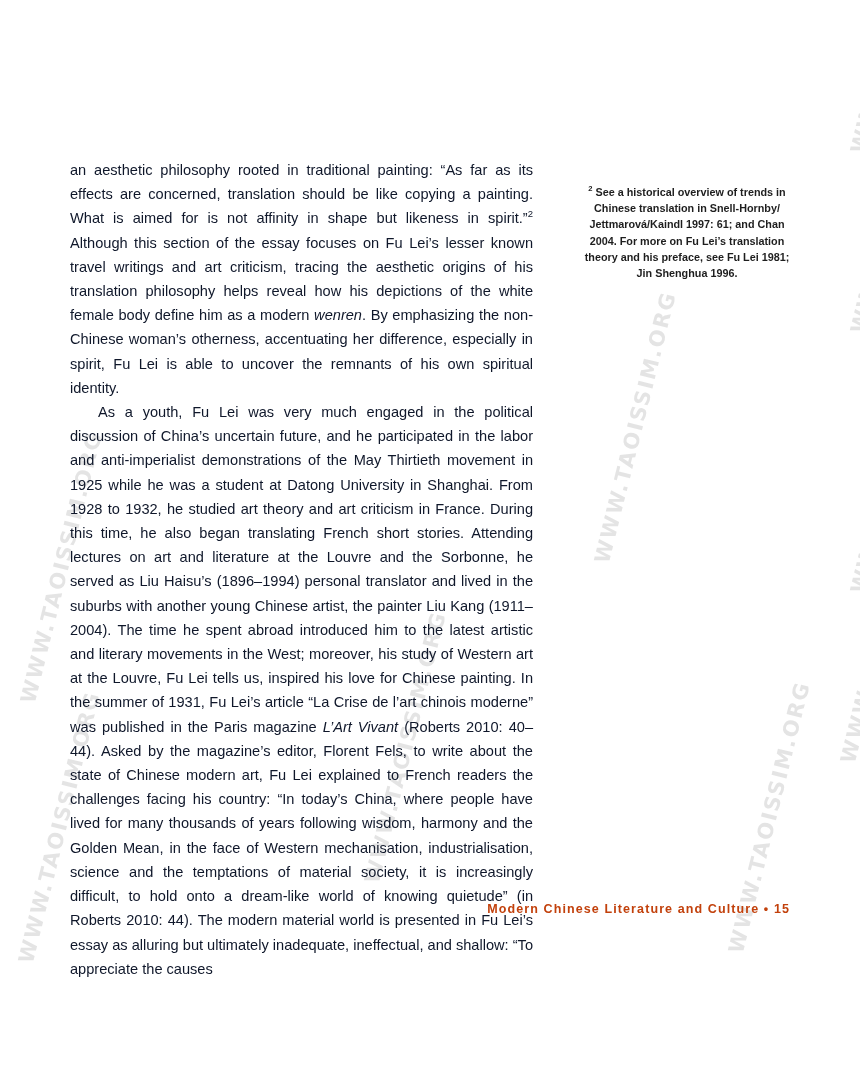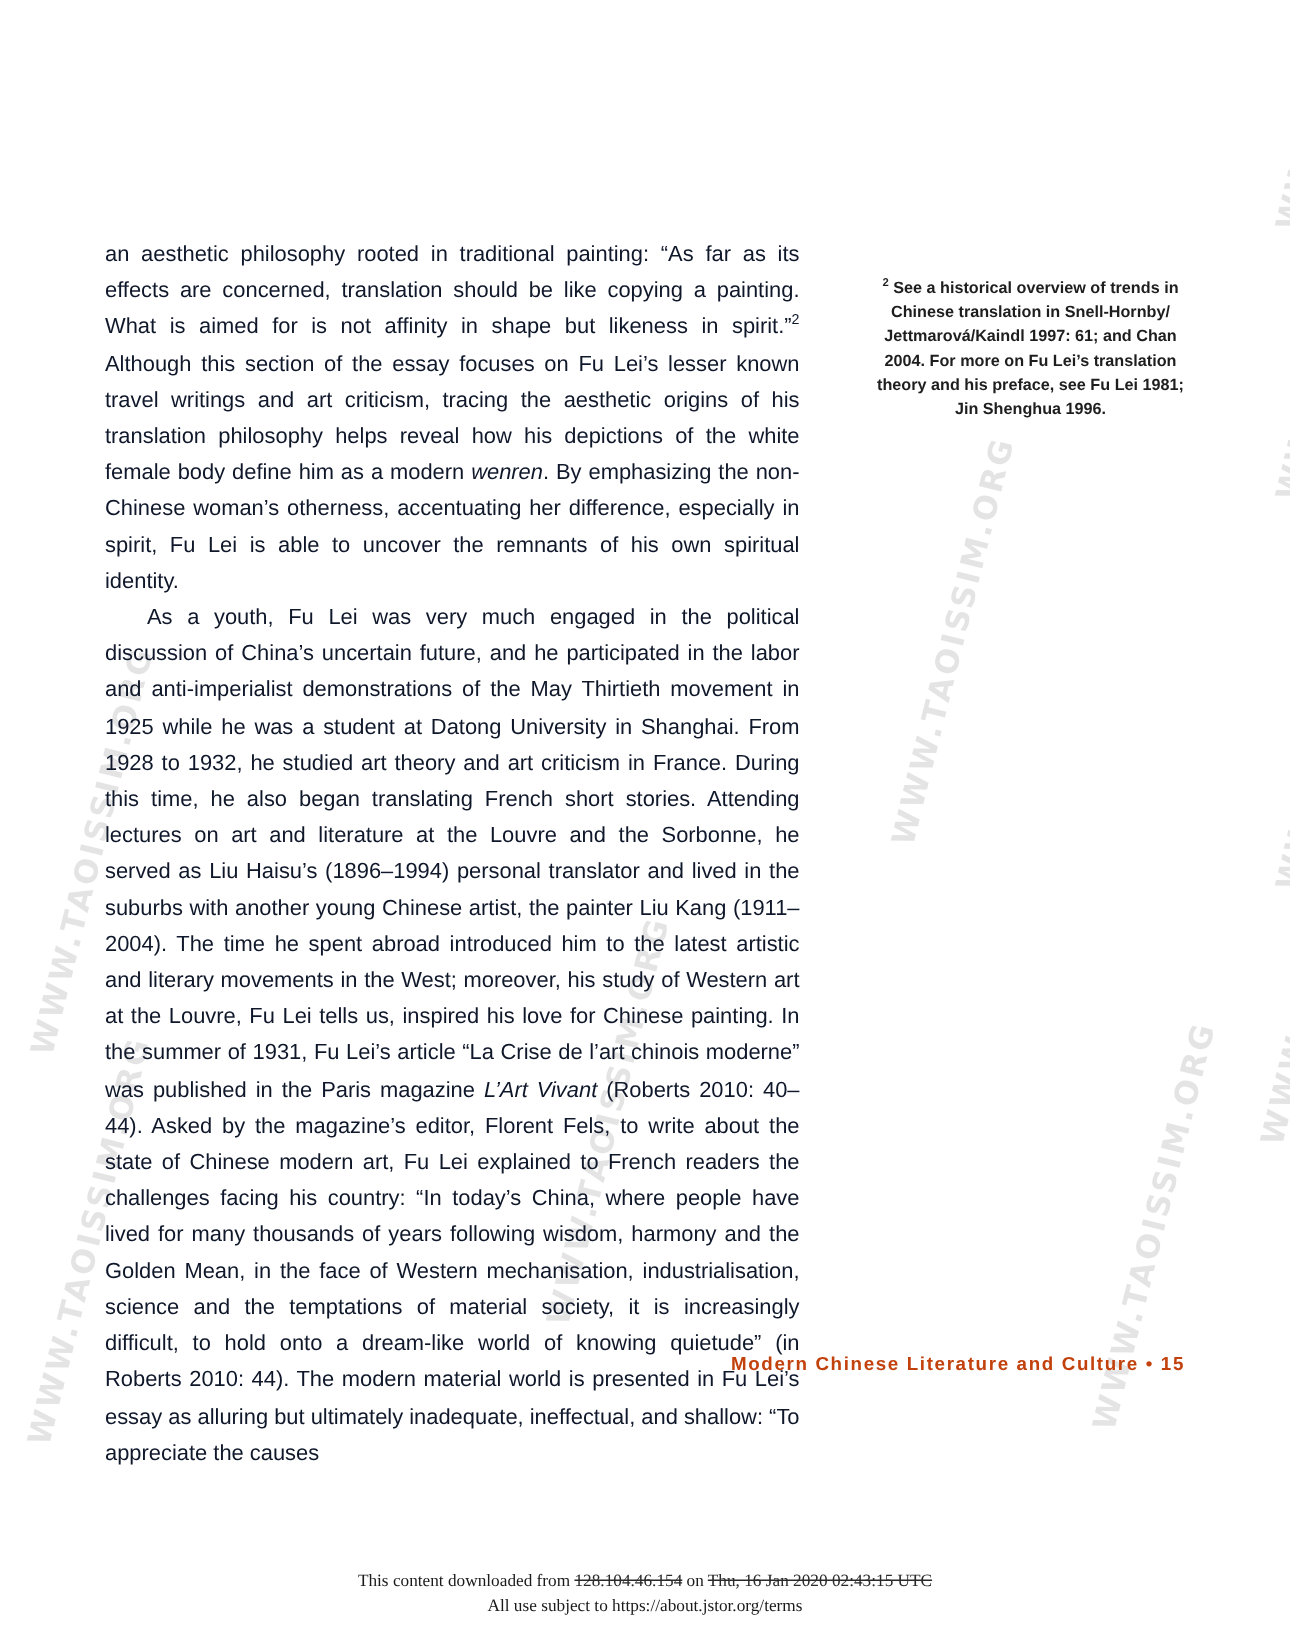--- a/index.html
+++ b/index.html
@@ -126,18 +126,14 @@
 
   <main class="text-block">
     <p class="para"><span>an aesthetic philosophy rooted in traditional painting: “As far as its effects are concerned, translation should be like copying a painting. What is aimed for is not affinity in shape but likeness in spirit.”</span><sup>2</sup><span> Although this section of the essay focuses on Fu Lei’s lesser known travel writings and art criticism, tracing the aesthetic origins of his translation philosophy helps reveal how his depictions of the white female body define him as a modern </span><span style="font-style: italic;">wenren</span><span>. By emphasizing the non-Chinese woman’s otherness, accentuating her difference, especially in spirit, Fu Lei is able to uncover the remnants of his own spiritual identity.</span></p>
     <p class="para indent"><span>As a youth, Fu Lei was very much engaged in the political discussion of China’s uncertain future, and he participated in the labor and anti-imperialist demonstrations of the May Thirtieth movement in 1925 while he was a student at Datong University in Shanghai. From 1928 to 1932, he studied art theory and art criticism in France. During this time, he also began translating French short stories. Attending lectures on art and literature at the Louvre and the Sorbonne, he served as Liu Haisu’s (1896–1994) personal translator and lived in the suburbs with another young Chinese artist, the painter Liu Kang (1911–2004). The time he spent abroad introduced him to the latest artistic and literary movements in the West; moreover, his study of Western art at the Louvre, Fu Lei tells us, inspired his love for Chinese painting. In the summer of 1931, Fu Lei’s article “La Crise de l’art chinois moderne” was published in the Paris magazine </span><span style="font-style: italic;">L’Art Vivant</span><span> (Roberts 2010: 40–44). Asked by the magazine’s editor, Florent Fels, to write about the state of Chinese modern art, Fu Lei explained to French readers the challenges facing his country: “In today’s China, where people have lived for many thousands of years following wisdom, harmony and the Golden Mean, in the face of Western mechanisation, industrialisation, science and the temptations of material society, it is increasingly difficult, to hold onto a dream-like world of knowing quietude” (in Roberts 2010: 44). The modern material world is presented in Fu Lei’s essay as alluring but ultimately inadequate, ineffectual, and shallow: “To appreciate the causes</span></p>
   </main>
 
   <aside class="sidenote"><sup>2</sup><span> See a historical overview of trends in Chinese translation in Snell-Hornby/ Jettmarová/Kaindl 1997: 61; and Chan 2004. For more on Fu Lei’s translation theory and his preface, see Fu Lei 1981; Jin Shenghua 1996.</span></aside>
 
   <div class="running-footer">Modern Chinese Literature and Culture • 15</div>
 
-  <div class="jstor">
-    <div><span>This content downloaded from </span><span class="redact">128.104.46.154</span><span> on </span><span class="redact">Thu, 16 Jan 2020 02:43:15 UTC</span></div>
-    <div>All use subject to https://about.jstor.org/terms</div>
-  </div>
 
 </div>
 
 </body></html>

